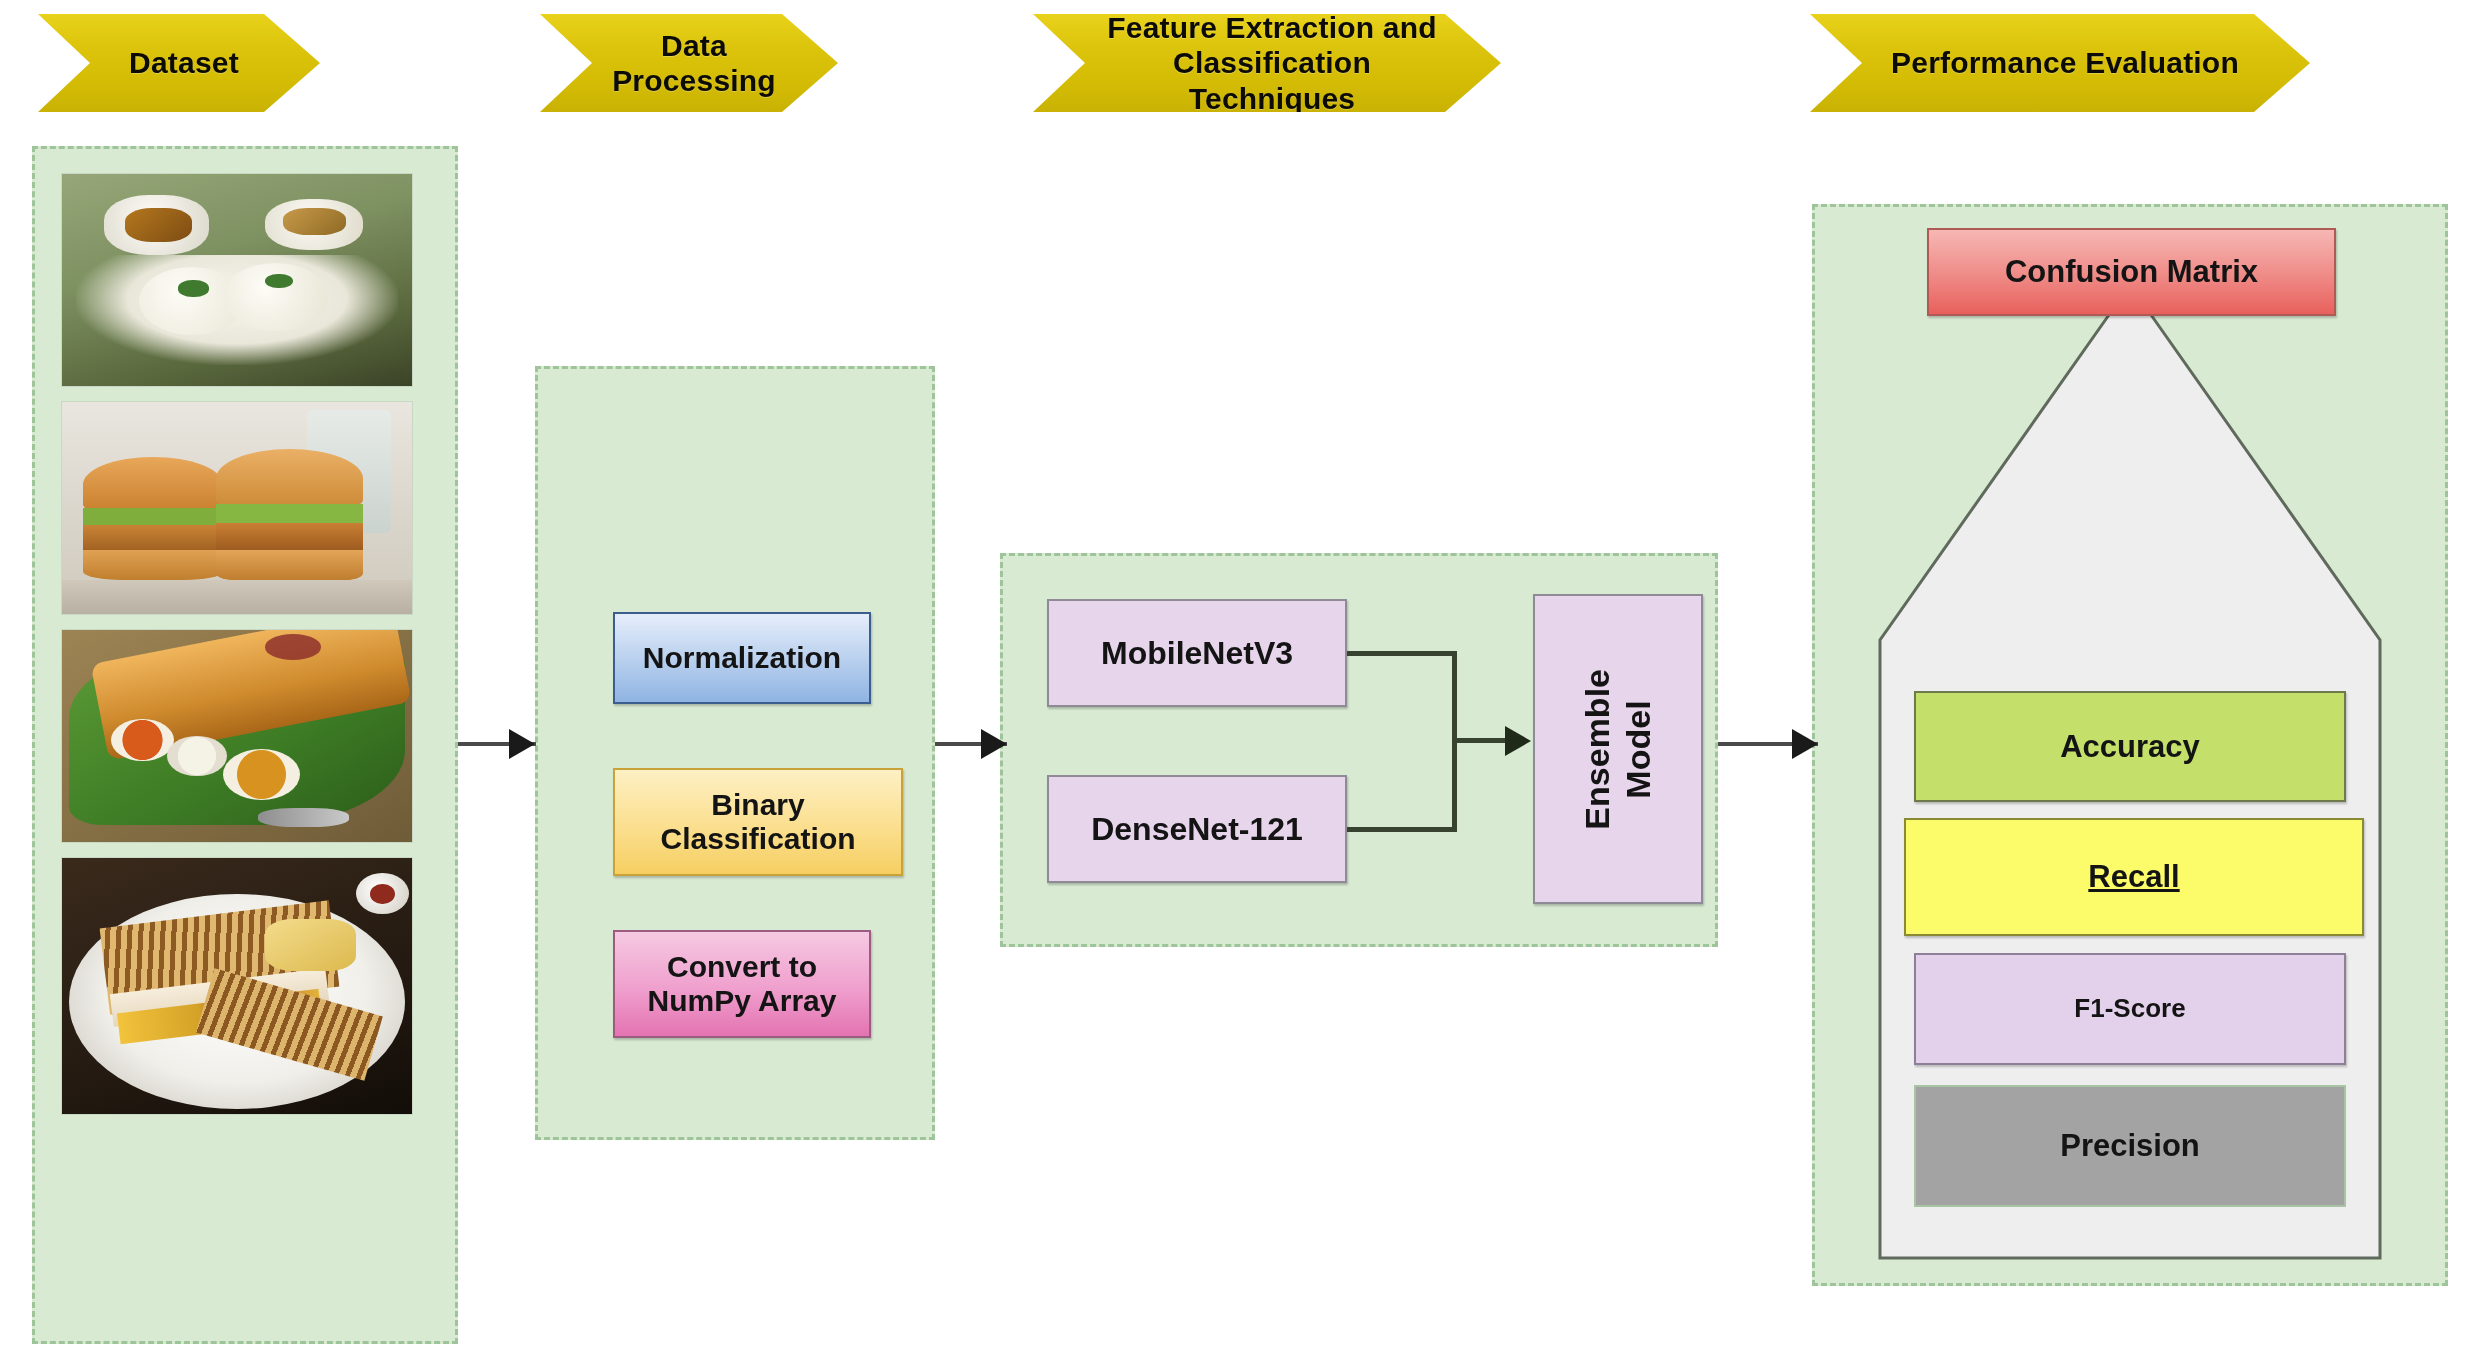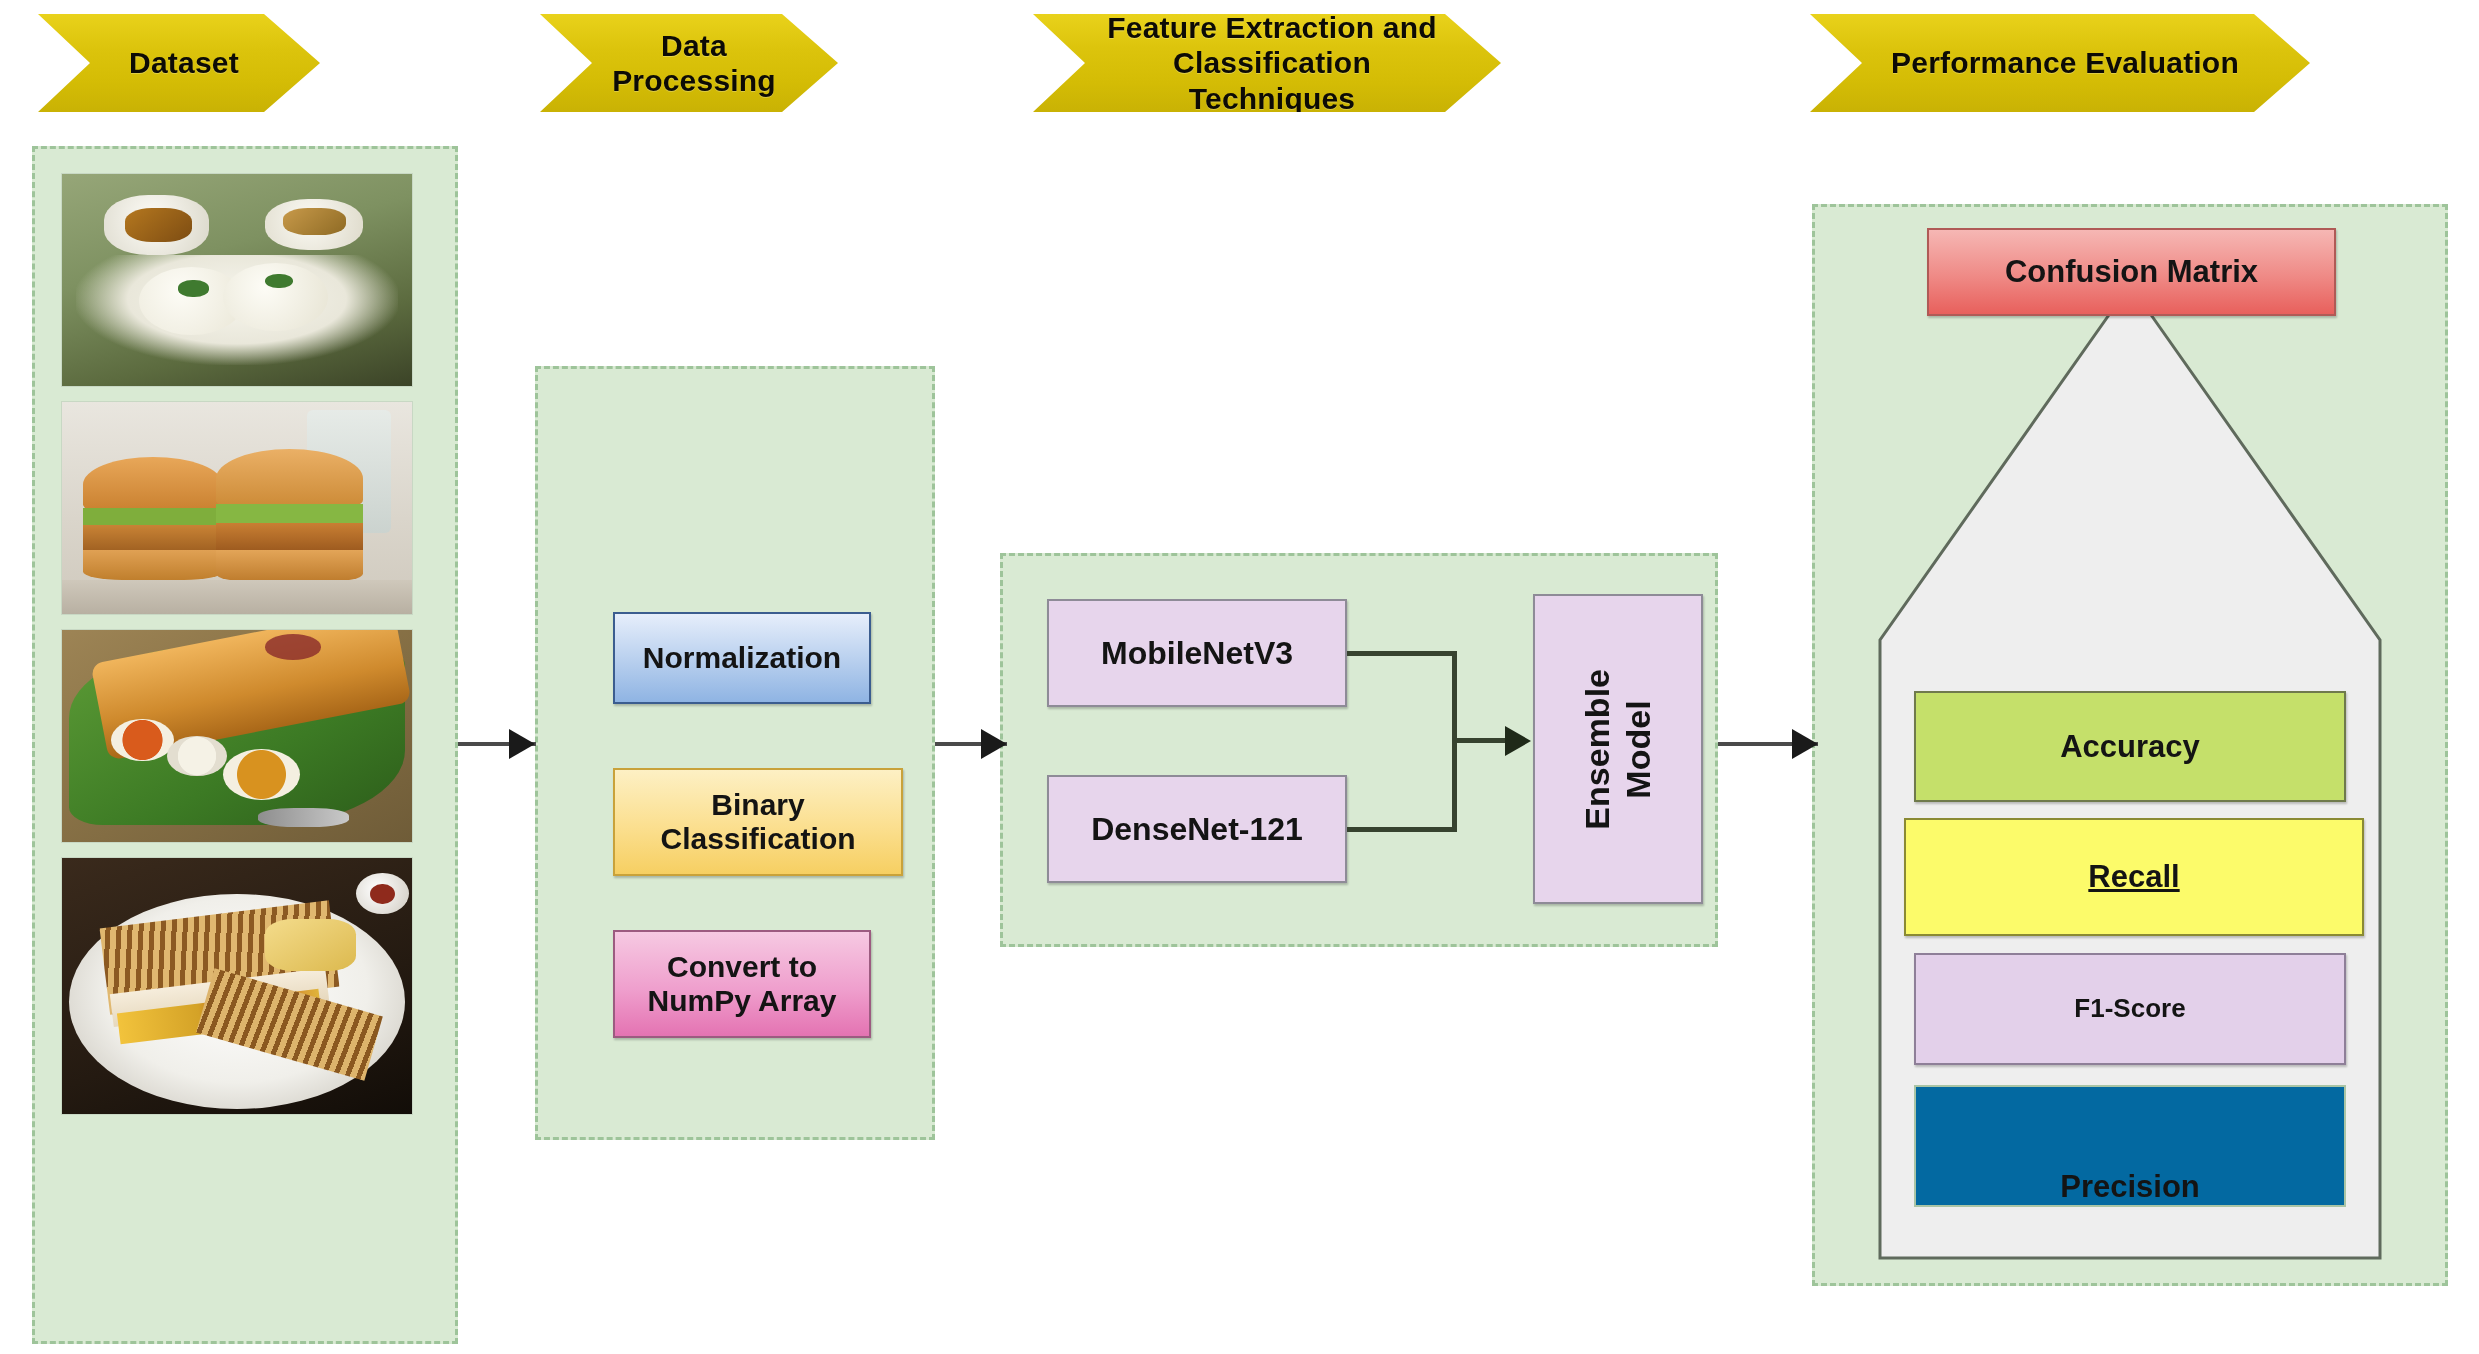--- a/index.html
+++ b/index.html
@@ -64,21 +64,21 @@
 
   
   .house{
     position:absolute;
     background:#eeeeee;
     clip-path:polygon(50% 0, 100% 36.5%, 100% 100%, 0 100%, 0 36.5%);
   }
   .m-acc{background:#c5e06a;border:2px solid #6f7a4c;font-size:31px;}
   .m-rec{background:#fcfb6a;border:2px solid #8a8a33;font-size:31px;}
   .m-f1 {background:#e3d0ea;border:2px solid #8e7f98;font-size:26px;}
-  .m-pre{background:#0369a1;border:2px solid #a9c4a5;font-size:31px;box-shadow:none;align-items:flex-end;}
+  .m-pre{background:#a3a3a3;border:2px solid #a9c4a5;font-size:31px;box-shadow:none;}
 
   
   .hline{position:absolute;background:#4a4a4a;height:4px;}
   .ahead{
     position:absolute;width:0;height:0;
     border-top:15px solid transparent;border-bottom:15px solid transparent;
     border-left:26px solid #1a1a1a;
   }
   .gline{position:absolute;background:#37432f;}
   .gahead{

